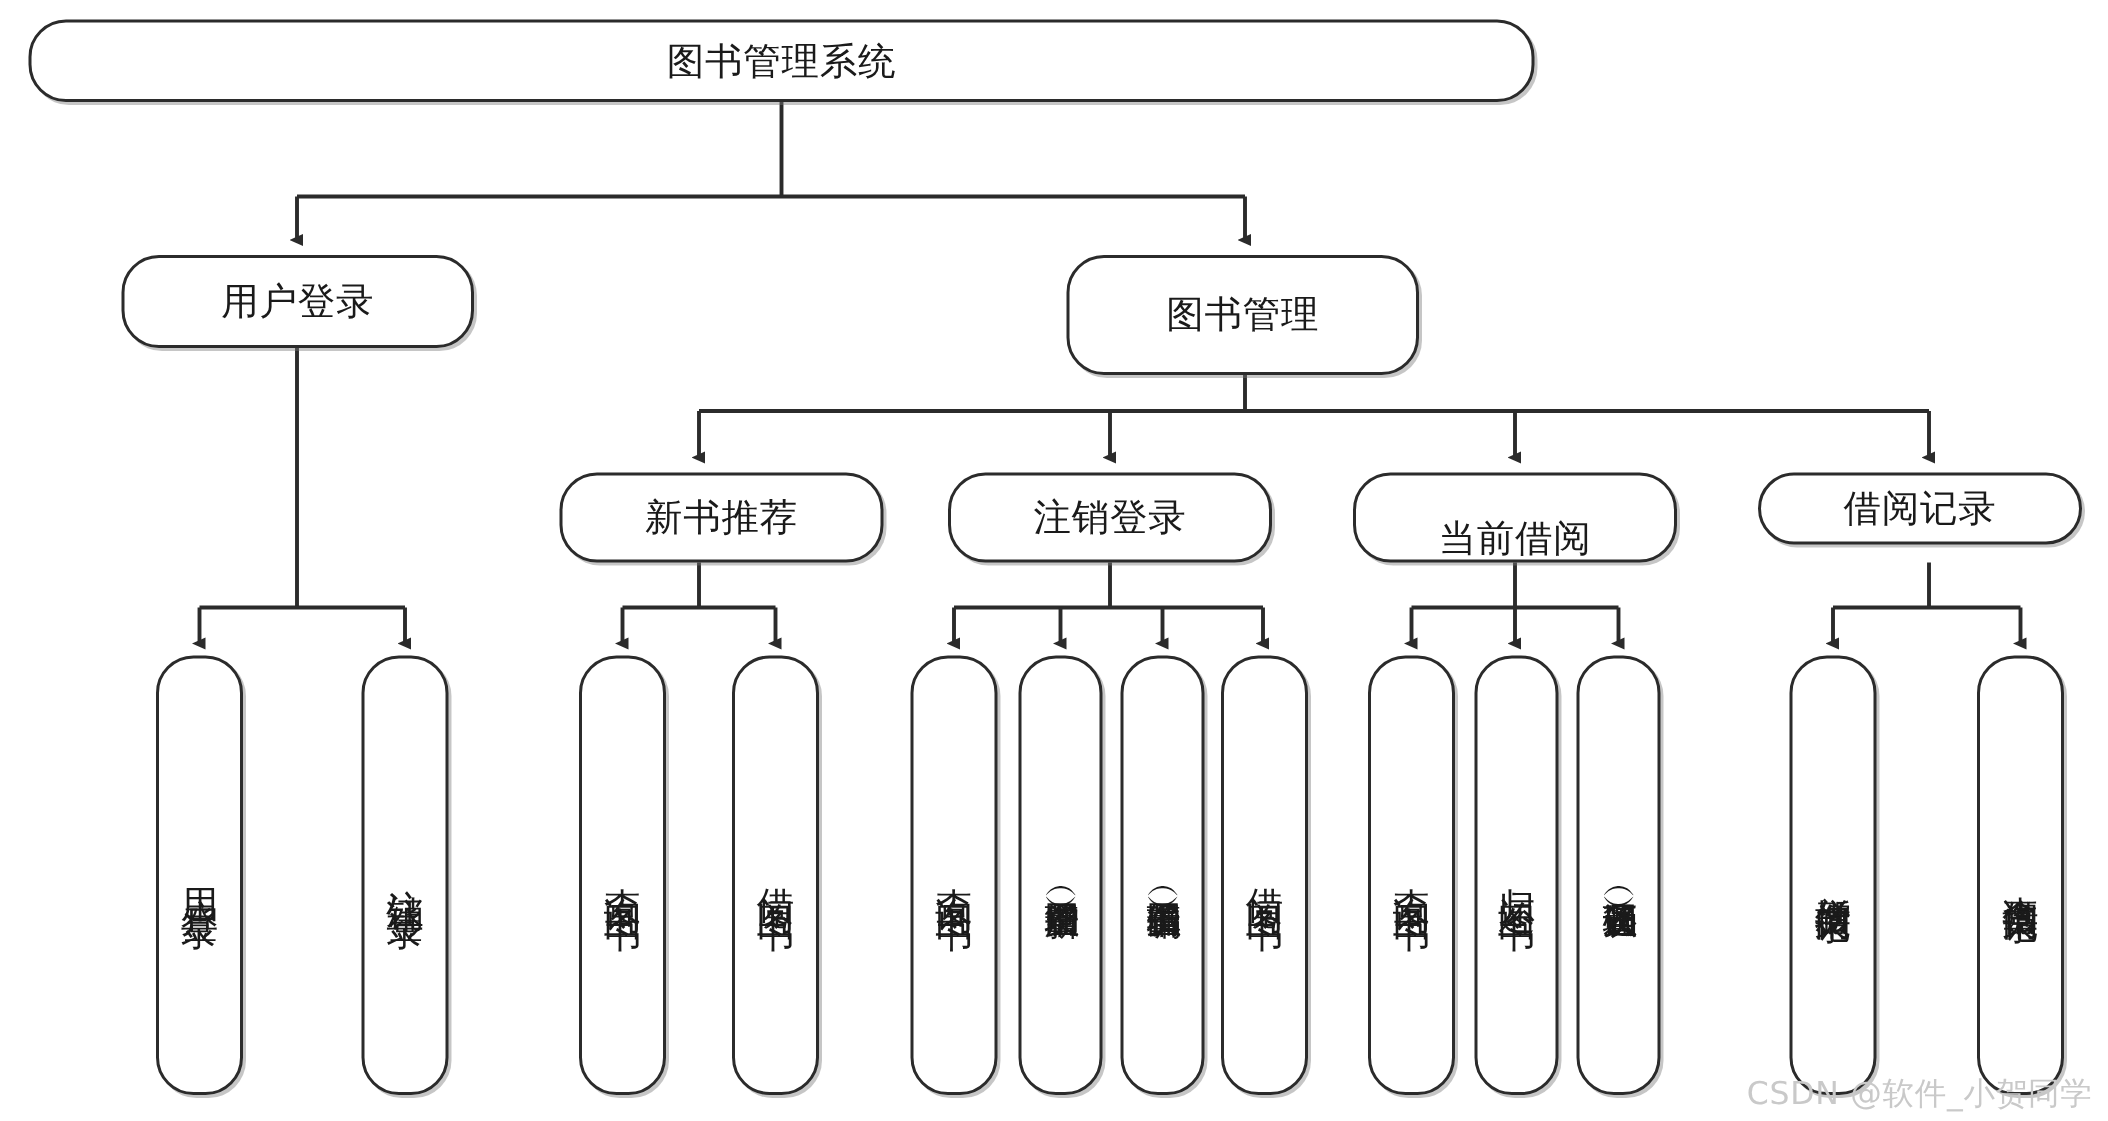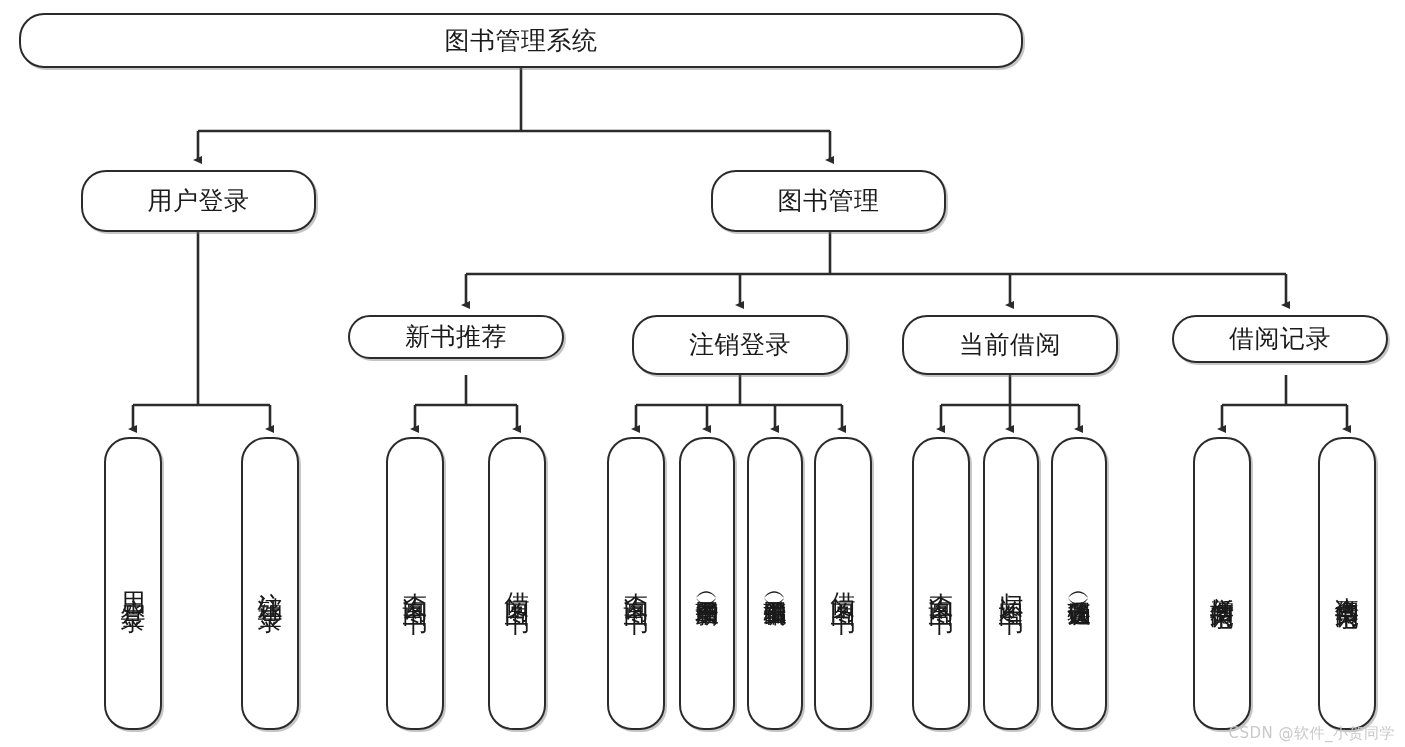--- a/index.html
+++ b/index.html
@@ -65,21 +65,21 @@
     max-height:100%;
   }
   .node.v.tight .lbl{ letter-spacing:2px; font-size:24px; }
   .node.v.xtight .lbl{ letter-spacing:0px; font-size:23px; }
 
   
   #watermark{
     position:absolute;
     right:10px;
     bottom:4px;
-    font-size:15px;
+    font-size:21px;
     color:#c9c9c9;
     letter-spacing:0.5px;
     z-index:6;
     white-space:nowrap;
     font-family:"DejaVu Sans","Liberation Sans",sans-serif;
   }
 </style>
 </head>
 <body>
 
@@ -135,31 +135,31 @@
     </g>
   </svg>
 
   <div class="node h root shadowed" style="left:19px;top:13px;width:1004px;height:55px;">
     <span class="lbl">图书管理系统</span>
   </div>
 
   <div class="node h shadowed" style="left:81px;top:170px;width:235px;height:62px;">
     <span class="lbl">用户登录</span>
   </div>
-  <div class="node h shadowed" style="left:711px;top:170px;width:235px;height:62px;">
+  <div class="node h shadowed" style="left:711px;top:170px;width:235px;height:80px;">
     <span class="lbl">图书管理</span>
   </div>
 
-  <div class="node h shadowed" style="left:348px;top:315px;width:216px;height:44px;">
+  <div class="node h shadowed" style="left:373px;top:315px;width:216px;height:60px;">
     <span class="lbl">新书推荐</span>
   </div>
   <div class="node h shadowed" style="left:632px;top:315px;width:216px;height:60px;">
     <span class="lbl">注销登录</span>
   </div>
-  <div class="node h shadowed" style="left:902px;top:315px;width:216px;height:60px;">
+  <div class="node h shadowed" style="left:902px;top:315px;width:216px;height:60px;align-items:flex-end;">
     <span class="lbl">当前借阅</span>
   </div>
   <div class="node h shadowed" style="left:1172px;top:315px;width:216px;height:48px;">
     <span class="lbl">借阅记录</span>
   </div>
 
   <div class="node v shadowed" style="left:104px;top:437px;width:58px;height:293px;">
     <span class="lbl">用户登录</span>
   </div>
   <div class="node v shadowed" style="left:241px;top:437px;width:58px;height:293px;">

